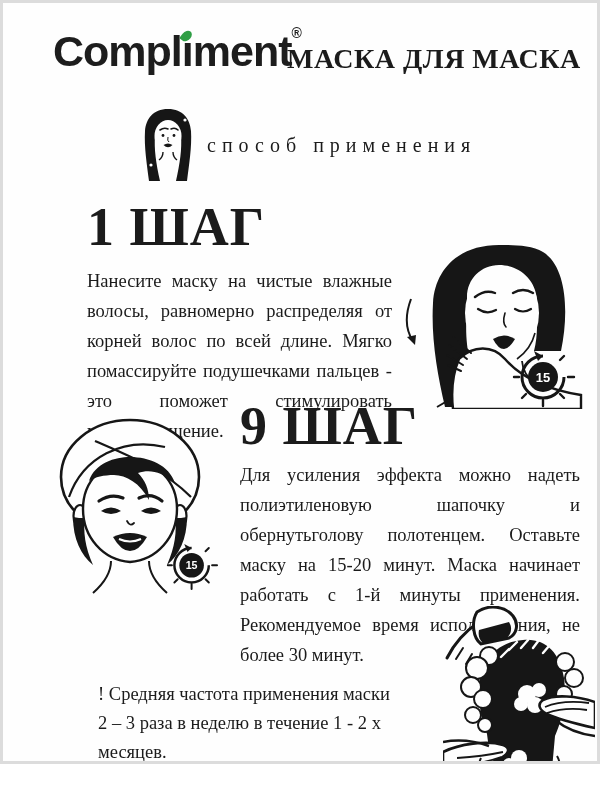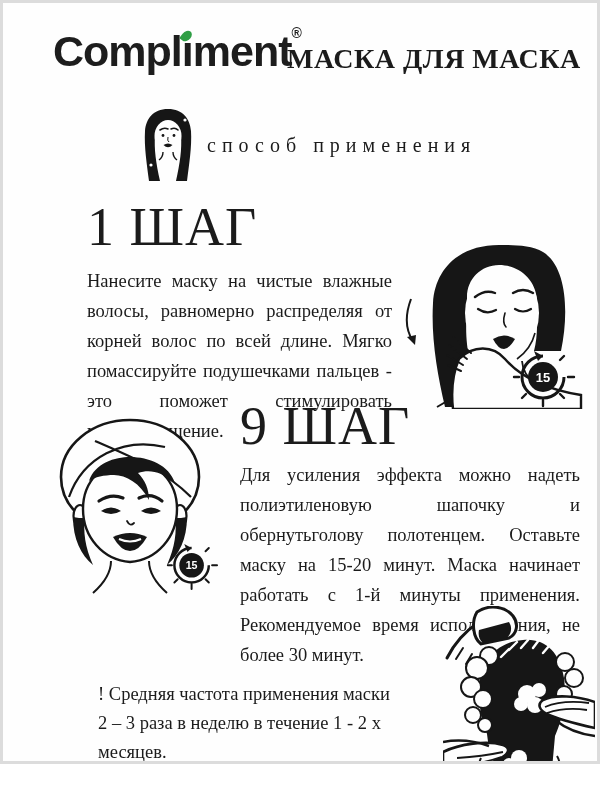--- a/index.html
+++ b/index.html
@@ -13,21 +13,21 @@
   .logo{left:50px;top:22px;font-family:"Liberation Sans",sans-serif;
     font-weight:bold;font-size:43px;letter-spacing:-1px;color:#1d1d1d;white-space:nowrap;}
   .logo .i-host{position:relative;display:inline-block;}
   .logo .i-host::before{content:"";position:absolute;left:0px;top:3px;width:9px;height:12px;
     background:var(--green,#2f9e45);border-radius:55% 45% 55% 8%;transform:rotate(38deg);}
   .reg{font-size:14px;vertical-align:28px;letter-spacing:0;font-weight:bold;}
   .product-title{left:284px;top:40px;font-weight:bold;font-size:28px;letter-spacing:.5px;white-space:nowrap;}
   
   .intro-label{left:204px;top:131px;font-size:20px;letter-spacing:6px;white-space:nowrap;}
   
-  .step-h{font-weight:normal;font-size:54px;line-height:1;letter-spacing:1px;white-space:nowrap;}
+  .step-h{font-weight:bold;font-size:54px;line-height:1;letter-spacing:1px;white-space:nowrap;}
   .h1{left:84px;top:197px;}
   .h2{left:237px;top:396px;}
   .h3{left:95px;top:605px;}
   
   .step-p{font-size:18.5px;line-height:30px;text-align:justify;}
   .p1{left:84px;top:263px;width:305px;}
   .p2{left:237px;top:457px;width:340px;}
   .p3{left:95px;top:677px;width:302px;text-align:left;line-height:29px;}
   .p3 .note{display:block;}
   svg{display:block;}

